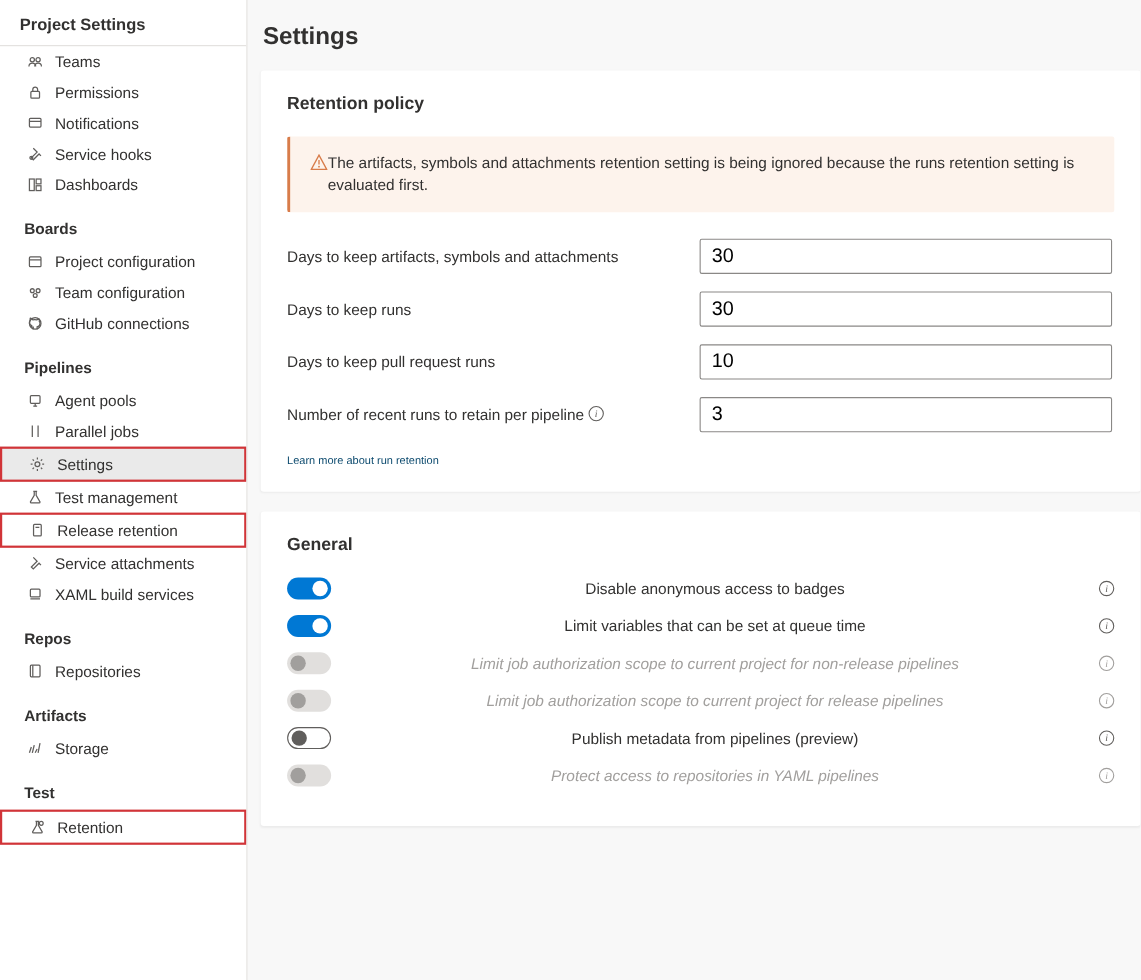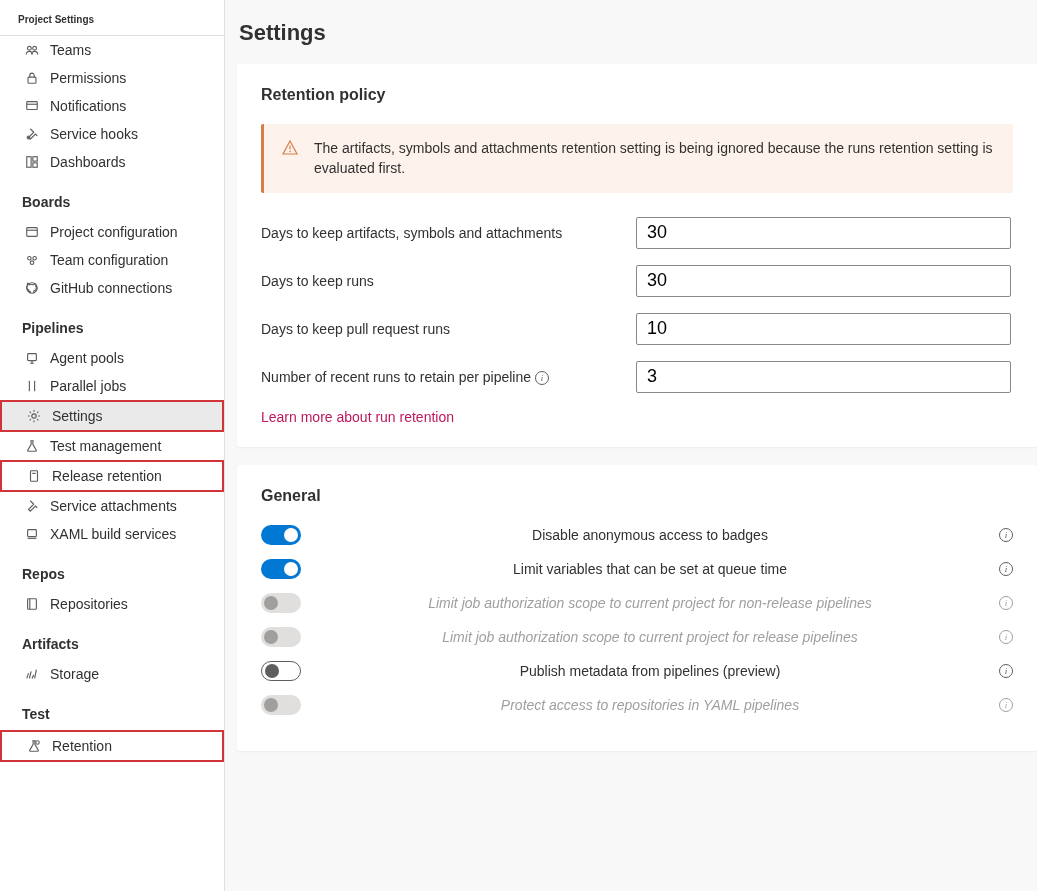--- a/index.html
+++ b/index.html
@@ -15,21 +15,21 @@
 }
 .sidebar {
   width: 225px;
   background: #fff;
   border-right: 1px solid #e1dfdd;
   padding-top: 10px;
   overflow-y: auto;
 }
 .sidebar-title {
   font-weight: 600;
-  font-size: 10px;
+  font-size: 15px;
   padding: 4px 18px 10px;
   border-bottom: 1px solid #e1dfdd;
 }
 .section-head {
   font-weight: 600;
   font-size: 14px;
   padding: 18px 18px 8px 22px;
 }
 .nav-item {
   display: flex;
@@ -73,50 +73,49 @@
   font-size: 16px;
   font-weight: 600;
   margin-bottom: 20px;
 }
 .alert {
   background: #fdf3ec;
   border-left: 3px solid #d87c4a;
   border-radius: 2px;
   padding: 14px 18px;
   display: flex;
-  gap: 16px;
   margin-bottom: 24px;
   font-size: 14px;
   line-height: 1.45;
 }
 .alert .warn-icon { color: #d87c4a; flex-shrink:0; margin-top:2px;}
 .form-row {
   display: flex;
   align-items: center;
   margin-bottom: 16px;
 }
 .form-label {
   width: 375px;
   font-size: 14px;
   display:flex;
-  align-items:flex-end;
+  align-items:flex-start;
   gap:4px;
 }
 .form-input {
   width: 375px;
   height: 32px;
   border: 1px solid #8a8886;
   border-radius: 2px;
   padding: 0 10px;
   font-size: 18px;
 }
 .link {
-  color: #be185d;
+  color: #0c4a6e;
   text-decoration: none;
-  font-size: 14px;
+  font-size: 10px;
   cursor: pointer;
 }
 .toggle-row {
   display: flex;
   align-items: center;
   gap: 12px;
   margin-bottom: 14px;
   font-size: 14px;
   justify-content: space-between;
 }

